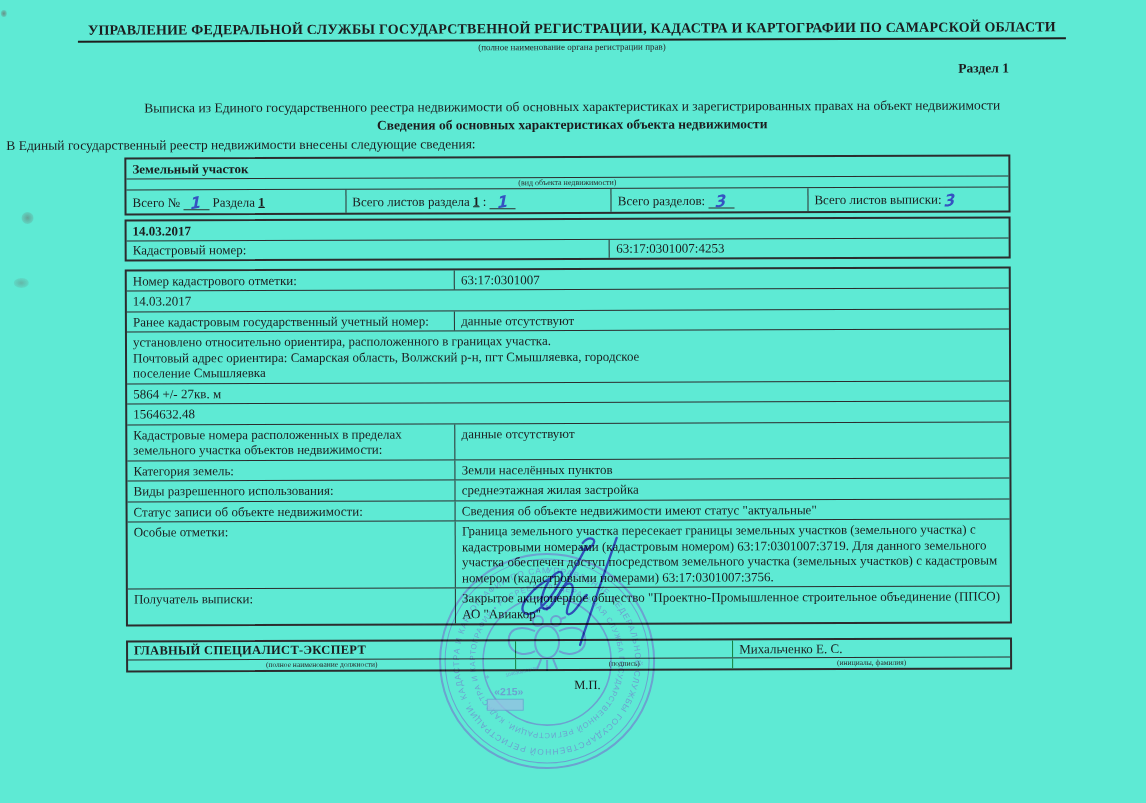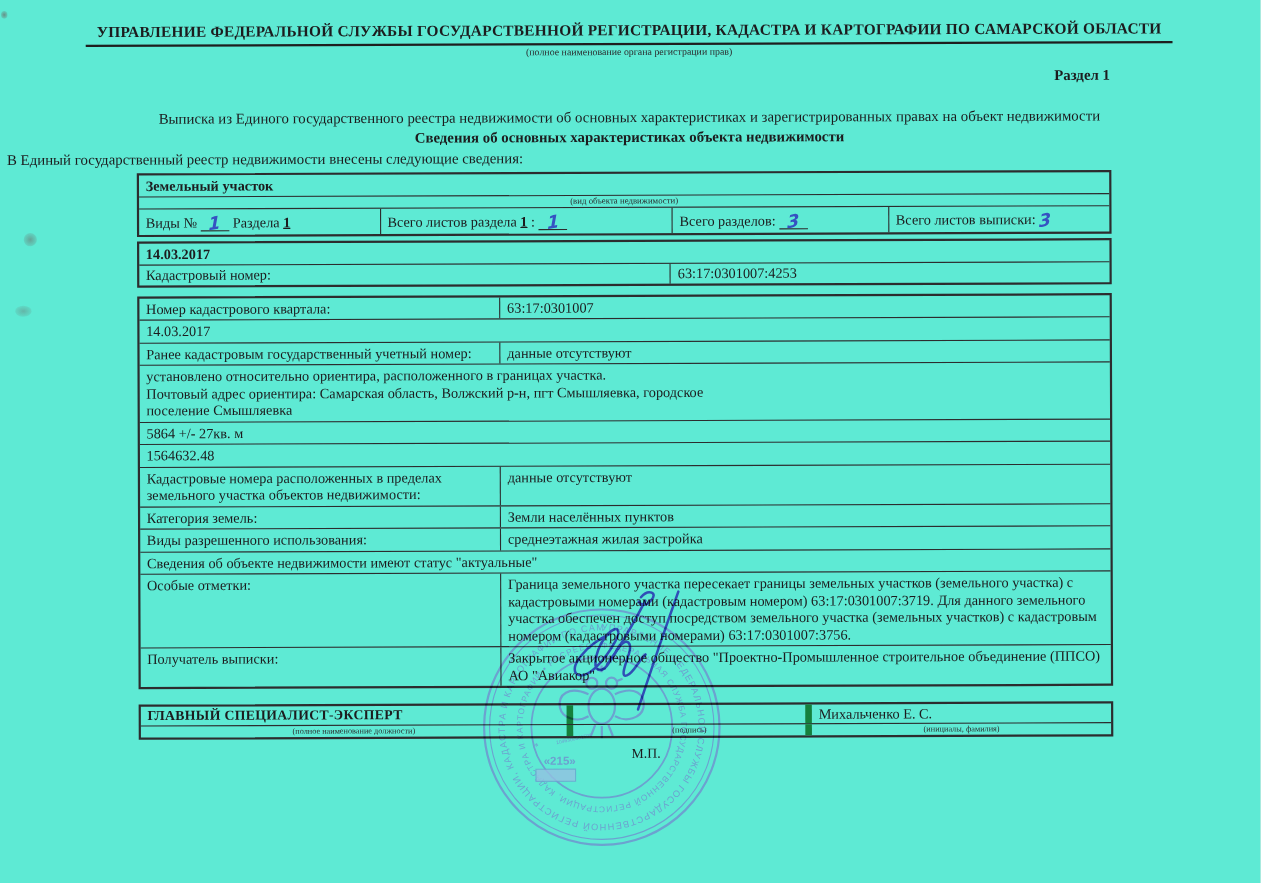--- a/index.html
+++ b/index.html
@@ -44,21 +44,21 @@
   .blank{display:inline-block;min-width:26px;border-bottom:1px solid #2c2c2e;text-align:center;height:15px;vertical-align:bottom;}
   .hand{
     font-family:"DejaVu Sans",sans-serif;color:#3552c2;font-style:italic;font-weight:600;
     display:inline-block;font-size:16px;line-height:12px;transform:rotate(-9deg) skewX(-9deg);
     position:relative;top:2px;
   }
   
   .sig-area{margin:14px 0 0 125px;width:886px;font-size:13px;}
   .sig-table{border:2px solid #2c2c2e;}
   .sig-row{display:flex;}
-  .sig-cell{box-sizing:border-box;border-left:6px solid #15803d;padding:1px 6px;line-height:15px;}
+  .sig-cell{box-sizing:border-box;border-left:1px solid #15803d;padding:1px 6px;line-height:15px;}
   .sig-cell:first-child{border-left:none;}
   .s1{width:43.9%;} .s2{width:24.6%;} .s3{width:31.5%;}
   .sig-caprow{border-top:1px solid #2c2c2e;}
   .sig-caprow .sig-cell{font-size:7.5px;text-align:center;padding:0;line-height:10px;color:#2a2a2c;}
   .pos-name{font-weight:bold;letter-spacing:.3px;font-size:12.5px;}
   .mp{margin:7px 0 0 448px;font-size:12.5px;}
   
   .stamp{position:absolute;left:436px;top:549px;mix-blend-mode:multiply;opacity:.88;}
   .signature{position:absolute;left:494px;top:531px;mix-blend-mode:multiply;}
   .speck{position:absolute;border-radius:50%;background:radial-gradient(#6a6a66,rgba(120,120,115,0));}
@@ -85,21 +85,21 @@
 
       <div class="box">
         <div class="row">
             <div class="cell objtype" style="width:100%">Земельный участок</div>
           </div>
         <div class="row">
             <div class="cell objtype-caption" style="width:100%">(вид объекта недвижимости)</div>
           </div>
         <div class="row sheets">
           <div class="cell c1">
-            <span>Виды №</span>
+            <span>Всего №</span>
             <span class="blank"><span class="hand">1</span></span>
             <span>Раздела</span>
             <span class="pnum">1</span>
           </div>
           <div class="cell c2">
             <span>Всего листов раздела</span>
             <span class="pnum">1</span>
             <span>:</span>
             <span class="blank"><span class="hand">1</span></span>
           </div>
@@ -119,21 +119,21 @@
             <div class="cell daterow" style="width:100%">14.03.2017</div>
           </div>
         <div class="row">
           <div class="cell kn-label">Кадастровый номер:</div>
           <div class="cell kn-value">63:17:0301007:4253</div>
         </div>
       </div>
 
       <div class="box details">
         <div class="row">
-          <div class="cell d-label">Номер кадастрового квартала:</div>
+          <div class="cell d-label">Номер кадастрового отметки:</div>
           <div class="cell d-value">63:17:0301007</div>
         </div>
 
         <div class="row">
           <div class="cell d-value">14.03.2017</div>
         </div>
 
         <div class="row">
           <div class="cell d-label">Ранее кадастровым государственный учетный номер:</div>
           <div class="cell d-value">данные отсутствуют</div>
@@ -162,20 +162,21 @@
           <div class="cell d-label">Категория земель:</div>
           <div class="cell d-value">Земли населённых пунктов</div>
         </div>
 
         <div class="row">
           <div class="cell d-label">Виды разрешенного использования:</div>
           <div class="cell d-value">среднеэтажная жилая застройка</div>
         </div>
 
         <div class="row">
+          <div class="cell d-label">Статус записи об объекте недвижимости:</div>
           <div class="cell d-value">Сведения об объекте недвижимости имеют статус "актуальные"</div>
         </div>
 
         <div class="row">
           <div class="cell d-label">Особые отметки:</div>
           <div class="cell d-value">Граница земельного участка пересекает границы земельных участков (земельного участка) с кадастровыми номерами (кадастровым номером) 63:17:0301007:3719. Для данного земельного участка обеспечен доступ посредством земельного участка (земельных участков) с кадастровым номером (кадастровыми номерами) 63:17:0301007:3756.</div>
         </div>
 
         <div class="row">
           <div class="cell d-label">Получатель выписки:</div>

